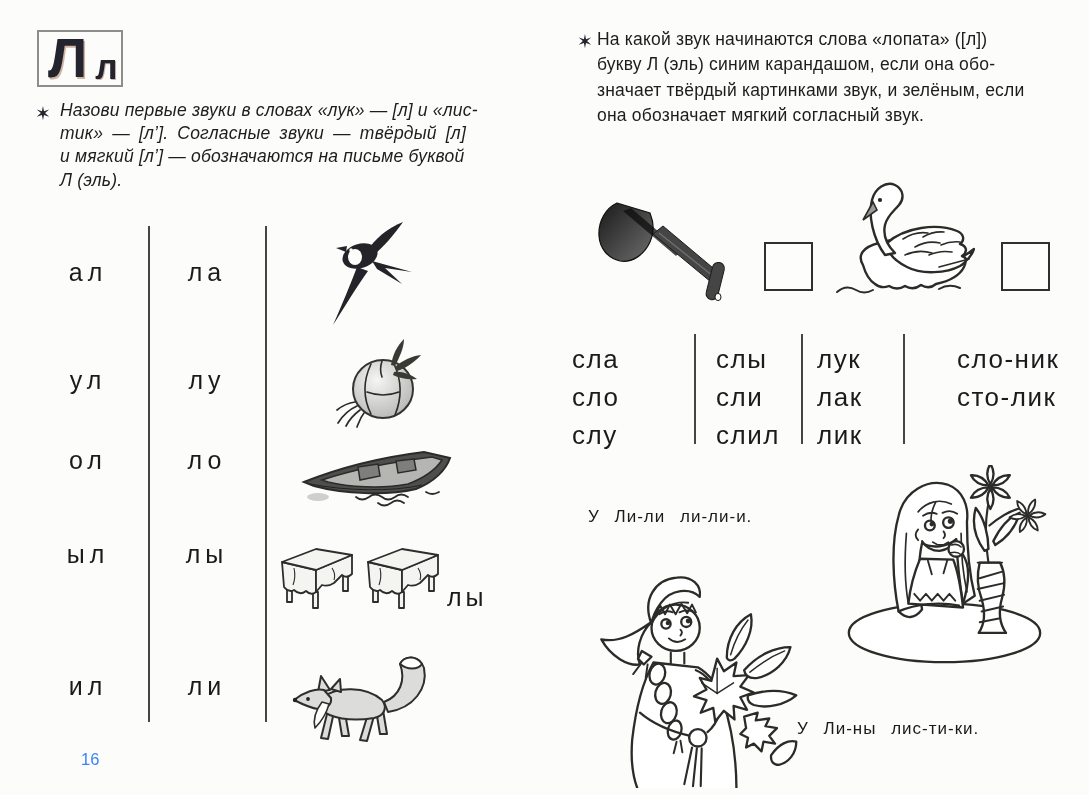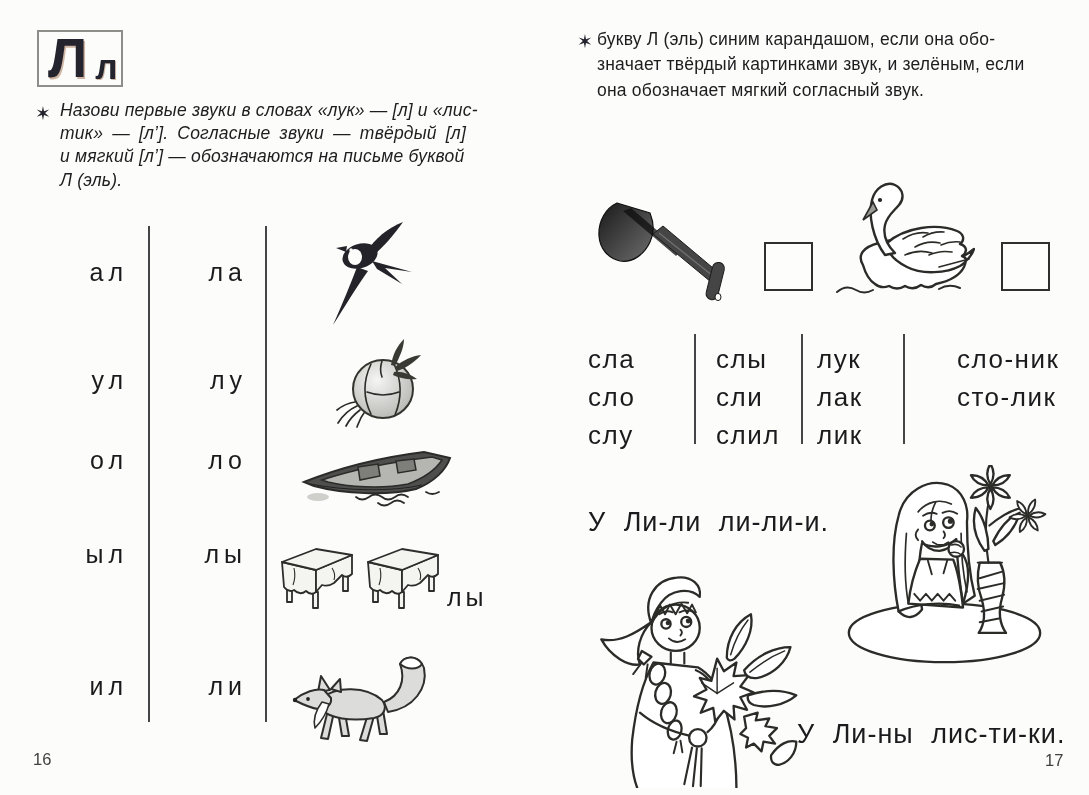--- a/index.html
+++ b/index.html
@@ -21,38 +21,38 @@
   .letter-small{font-size:35px;line-height:.74;font-weight:bold;color:#23242e;
     text-shadow:1px 1px 0 rgba(150,95,60,.45);}
 
   .star{font-size:19px;color:#23242e;}
   .task{font-size:17.5px;letter-spacing:.2px;white-space:nowrap;color:#1d1d1f;}
   .task-left{left:60px;top:99px;line-height:23.2px;font-style:italic;}
   .task-left div:nth-child(2){word-spacing:4px;}
   .task-right{left:597px;top:27px;line-height:25.4px;}
 
   
-  .syl{width:80px;text-align:right;font-size:25px;letter-spacing:5px;color:#1b1b1d;}
+  .syl{width:80px;text-align:center;font-size:25px;letter-spacing:5px;color:#1b1b1d;}
   .syl.c1{left:48px;} .syl.c2{left:167px;}
   .r1{top:258px;} .r2{top:366px;} .r3{top:446px;} .r4{top:540px;} .r5{top:640px;margin-top:32px;}
   .vline{width:2px;background:#454547;}
   .vl1{left:148px;top:226px;height:496px;}
   .vl2{left:265px;top:226px;height:496px;}
 
   .pic-label{font-size:25px;letter-spacing:4px;color:#1b1b1d;}
 
   
   .rcol{top:340px;line-height:38px;font-size:26px;letter-spacing:1.5px;color:#1b1b1d;}
-  .rc1{left:588px;} .rc2{left:716px;} .rc3{left:817px;} .rc4{left:925px;margin-left:32px;}
+  .rc1{left:572px;} .rc2{left:716px;} .rc3{left:817px;} .rc4{left:925px;margin-left:32px;}
   .sep{width:2px;height:110px;top:334px;background:#454547;}
   .sp1{left:694px;} .sp2{left:801px;} .sp3{left:903px;}
 
-  .sentence{font-size:27px;letter-spacing:1px;word-spacing:9px;color:#1b1b1d;white-space:nowrap;}
+  .sentence{font-size:17px;letter-spacing:1px;word-spacing:9px;color:#1b1b1d;white-space:nowrap;}
   .answer-box{width:49px;height:49px;border:2px solid #2f2f2d;background:#fdfdfb;box-sizing:border-box;}
-  .pagenum{font-size:16.5px;color:#404040;}
+  .pagenum{font-size:16.5px;color:#3b82f6;margin-left:48px;}
 
   svg{display:block;}
   .sketch{stroke:#2b2b28;stroke-width:2.4;fill:#fff;stroke-linecap:round;stroke-linejoin:round;}
   .sketch-line{stroke:#2b2b28;fill:none;stroke-linecap:round;stroke-linejoin:round;}
 </style>
 </head>
 <body>
 
 <div id="canvas">
 
@@ -184,20 +184,21 @@
       </g>
       <circle cx="20" cy="49" r="1.9" fill="#222"></circle>
       <circle cx="7" cy="50" r="2.2" fill="#222"></circle>
     </svg>
   </div>
 
   <div class="abs pagenum" style="left:33px;top:750px;">16</div>
 
   <div class="abs star" style="left:577px;top:30px;">✶</div>
   <div class="abs task task-right">
+    <div>На какой звук начинаются слова «лопата» ([л])</div>
     <div>букву Л (эль) синим карандашом, если она обо-</div>
     <div>значает твёрдый картинками звук, и зелёным, если</div>
     <div>она обозначает мягкий согласный звук.</div>
   </div>
 
   <div class="abs" style="left:593px;top:196px;">
     <svg width="145" height="106" viewBox="0 0 145 106">
       <defs>
         <linearGradient id="shg" x1="0" y1="0" x2="1" y2="1">
           <stop offset="0%" stop-color="#191919"></stop>

